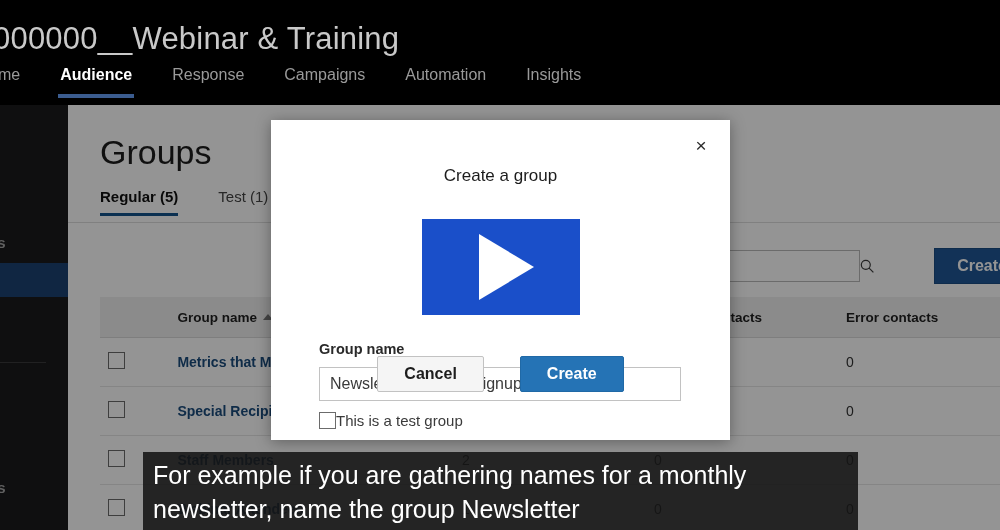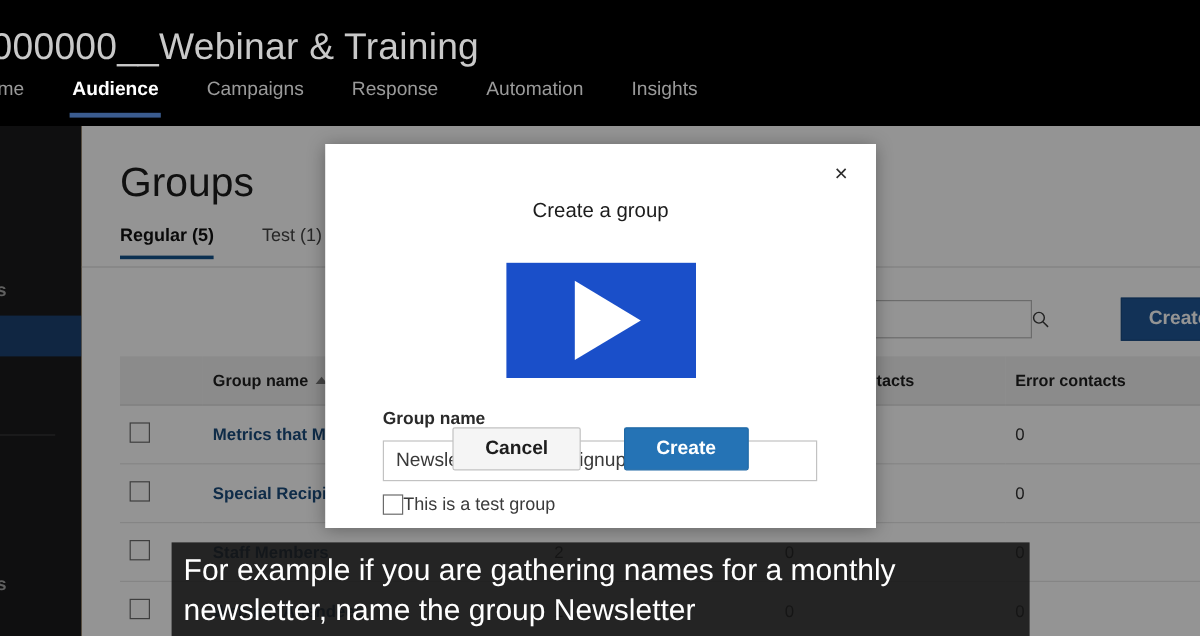--- a/index.html
+++ b/index.html
@@ -13,21 +13,21 @@
     overflow: hidden;
     font-family: "Liberation Sans", sans-serif;
     position: relative;
   }
   #screen {
     position: absolute;
     inset: 0;
     width: 1000px;
     height: 530px;
     overflow: hidden;
-    background: #a16207;
+    background: #ec4899;
   }
 
   
   .topbar {
     position: absolute;
     left: 0; top: 0;
     width: 1000px; height: 105px;
     background: #000000;
     overflow: hidden;
   }
@@ -370,22 +370,22 @@
 </head>
 <body>
 
 <div id="screen">
 
   <div class="topbar">
     <div class="app-title">000000__Webinar &amp; Training</div>
     <div class="nav" id="nav-root">
         <div class="nav-item">me</div>
         <div class="nav-item active">Audience</div>
+        <div class="nav-item">Response</div>
         <div class="nav-item">Campaigns</div>
-        <div class="nav-item">Response</div>
         <div class="nav-item">Automation</div>
         <div class="nav-item">Insights</div>
       </div>
   </div>
 
   <div class="sidebar">
     <div class="side-item" style="top:120px;">
       <span>ds</span>
     </div>
     <div class="side-item active" style="top:158px;">

